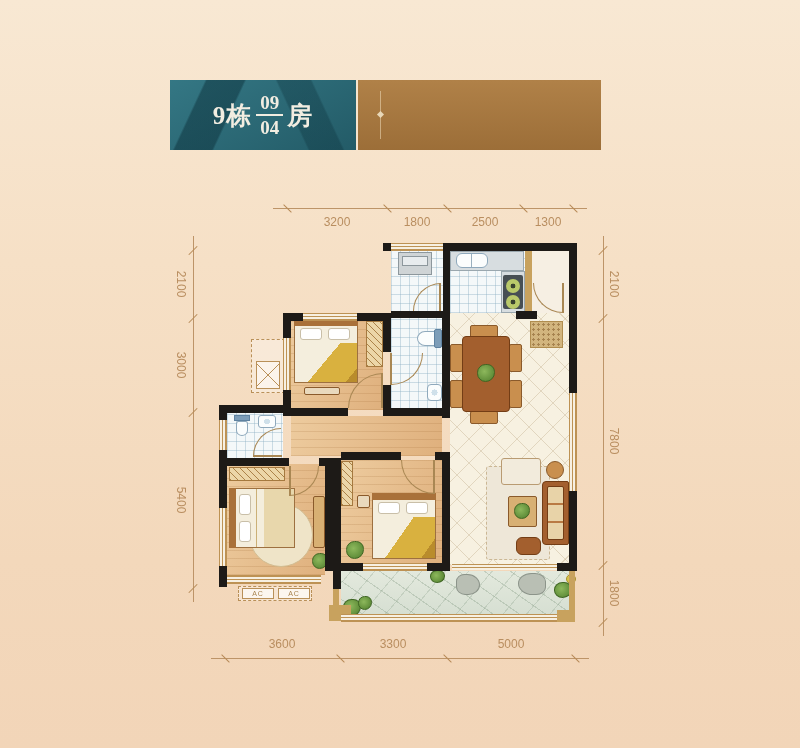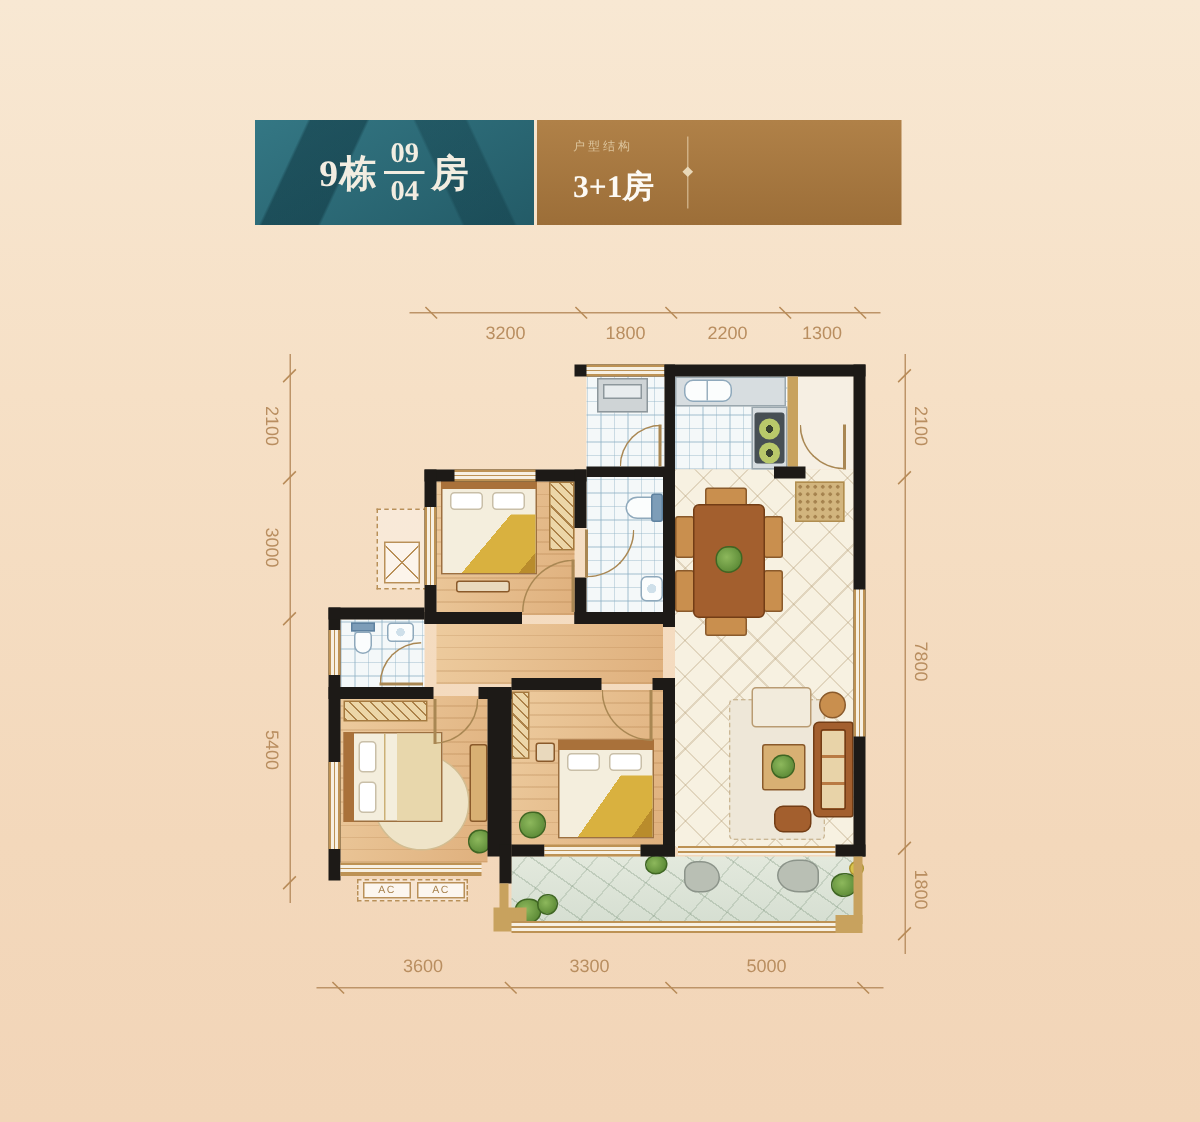--- a/index.html
+++ b/index.html
@@ -87,24 +87,20 @@
 <div class="abs hdr-teal">
   <span class="big">9栋</span>
   <span class="frac">
     <span class="t">09</span>
     <span class="b">04</span>
   </span>
   <span class="big">房</span>
 </div>
 
 <div class="abs hdr-bronze">
-  <div class="hgroup" style="margin-left:24px;">
-    <span class="hcap">户型结构</span>
-    <span class="hval">3+1房</span>
-  </div>
   <div class="hdiv">
       <span class="dia"></span>
     </div>
 </div>
 
 <div class="abs" style="left:0;top:0;width:800px;height:748px;">
 
   <div class="abs tile" style="left:391px;top:251px;width:52px;height:62px;"></div>
   <div class="abs tile" style="left:450px;top:251px;width:75px;height:62px;"></div>
   <div class="abs plain" style="left:532px;top:251px;width:37px;height:62px;"></div>
@@ -252,21 +248,21 @@
   <div class="abs leaf" style="left:433px;top:460px;width:2px;height:34px;"></div>
 
   <div class="abs dimline" style="left:273px;top:208px;width:314px;height:1px;"></div>
   <div class="abs tick" style="left:287px;top:203px;"></div>
   <div class="abs tick" style="left:387px;top:203px;"></div>
   <div class="abs tick" style="left:447px;top:203px;"></div>
   <div class="abs tick" style="left:523px;top:203px;"></div>
   <div class="abs tick" style="left:573px;top:203px;"></div>
   <span class="abs dim-label" style="left:337px;top:222px;">3200</span>
   <span class="abs dim-label" style="left:417px;top:222px;">1800</span>
-  <span class="abs dim-label" style="left:485px;top:222px;">2200</span>
+  <span class="abs dim-label" style="left:485px;top:222px;">2500</span>
   <span class="abs dim-label" style="left:548px;top:222px;">1300</span>
 
   <div class="abs dimline" style="left:211px;top:658px;width:378px;height:1px;"></div>
   <div class="abs tick" style="left:225px;top:653px;"></div>
   <div class="abs tick" style="left:340px;top:653px;"></div>
   <div class="abs tick" style="left:447px;top:653px;"></div>
   <div class="abs tick" style="left:575px;top:653px;"></div>
   <span class="abs dim-label" style="left:282px;top:644px;">3600</span>
   <span class="abs dim-label" style="left:393px;top:644px;">3300</span>
   <span class="abs dim-label" style="left:511px;top:644px;">5000</span>

